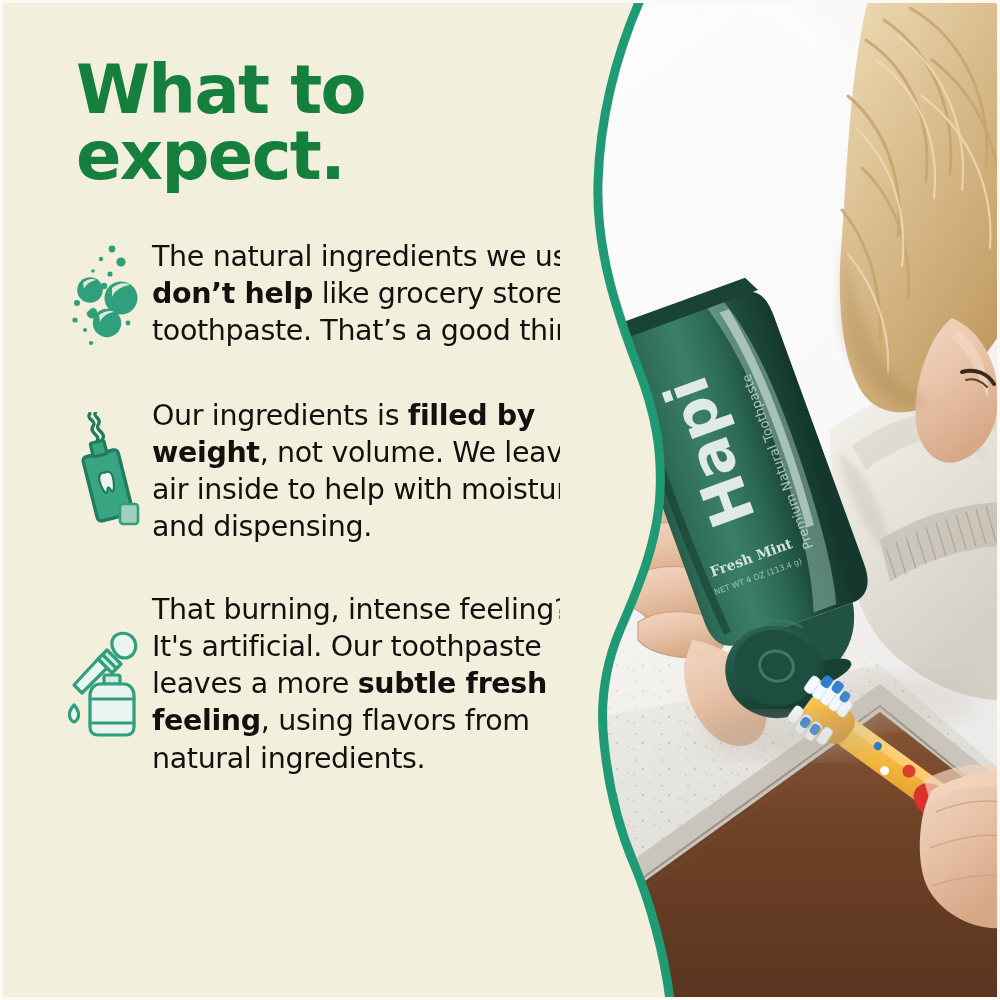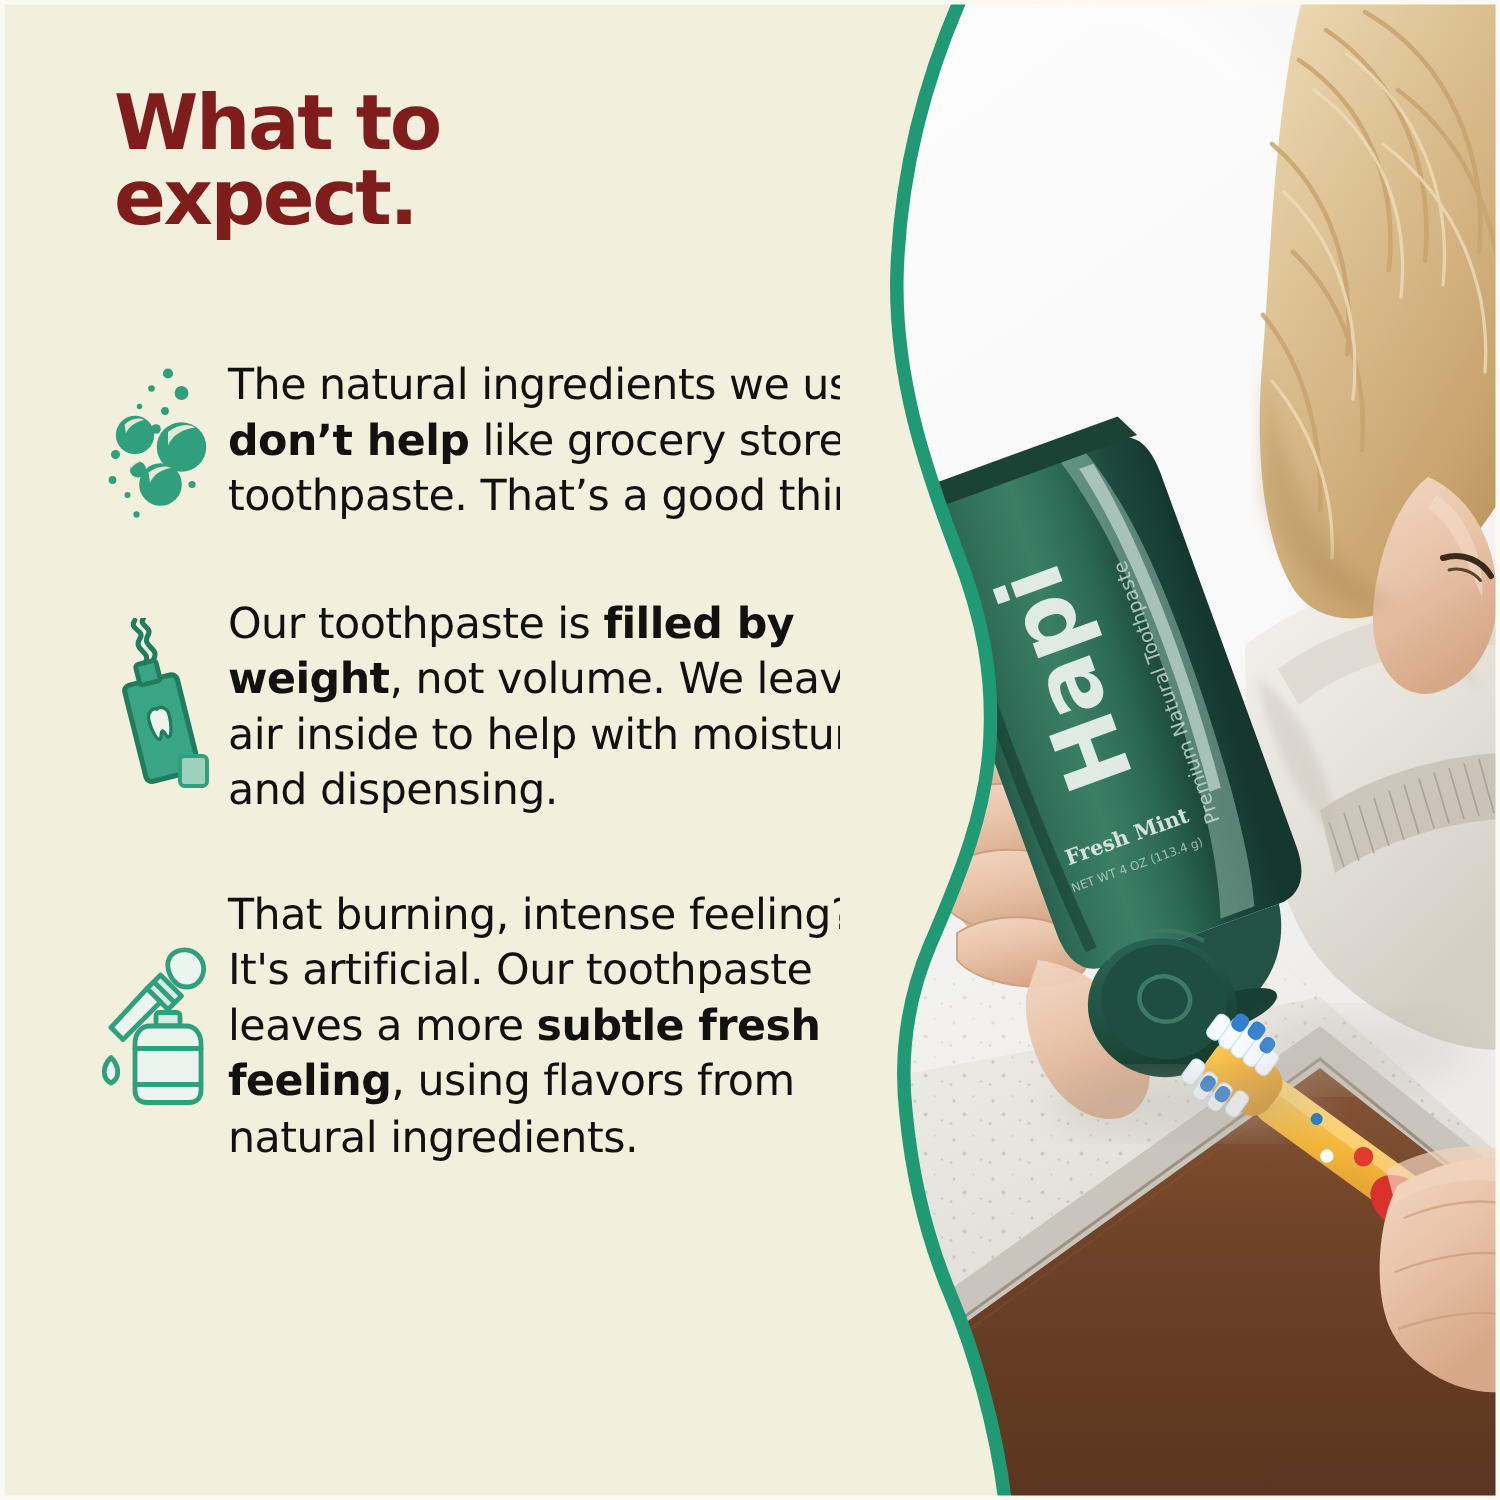--- a/index.html
+++ b/index.html
@@ -50,24 +50,24 @@
     position:absolute;
     top:0; left:0;
     width:620px; height:1000px;
     z-index:10;
   }
 
   #page-title {
     position:absolute;
     left:76px; top:58px;
     width:470px;
-    color:#7f1d1d;
+    color:#15803d;
     font-family:"DejaVu Sans", sans-serif;
     font-weight:700;
-    font-size:51px;
+    font-size:67px;
     line-height:0.98;
     letter-spacing:-1.6px;
     white-space:pre-line;
   }
 
   #bullets {
     position:absolute;
     left:0; top:238px;
     width:620px;
   }
@@ -412,21 +412,21 @@
 
               <path d="M 33 66 C 33 61 37 58 40 60 C 43 58 47 61 47 66
                        C 47 73 45 80 43 80 C 41.5 80 41.5 75 40 75
                        C 38.5 75 38.5 80 37 80 C 35 80 33 73 33 66 Z" fill="#eef3ec" stroke="#1f7d5e" stroke-width="2.2"></path>
             </g>
 
             <rect x="55" y="92" width="18" height="20" rx="3" fill="#9fd0bd" stroke="#2f9f7c" stroke-width="2.6"></rect>
           </svg>
         </span>
         <p class="bullet-text">
-          <span>Our toothpaste is </span><b>filled by weight</b><span>, not volume. We leave air inside to help with moisture and dispensing.</span>
+          <span>Our ingredients is </span><b>filled by weight</b><span>, not volume. We leave air inside to help with moisture and dispensing.</span>
         </p>
       </div>
 
       <div class="bullet-row row-3">
         <span class="bullet-icon">
           <svg width="92" height="122" viewBox="0 0 92 122" aria-hidden="true">
             <g fill="none" stroke="#2f9f7c" stroke-width="3.2" stroke-linecap="round" stroke-linejoin="round">
 
               <path d="M 52 14 C 57 9 65 9 70 14 C 75 19 75 27 70 32
                        C 66 36 59 36 55 32 C 50 27 48 19 52 14 Z" fill="#eaf5f0"></path>

